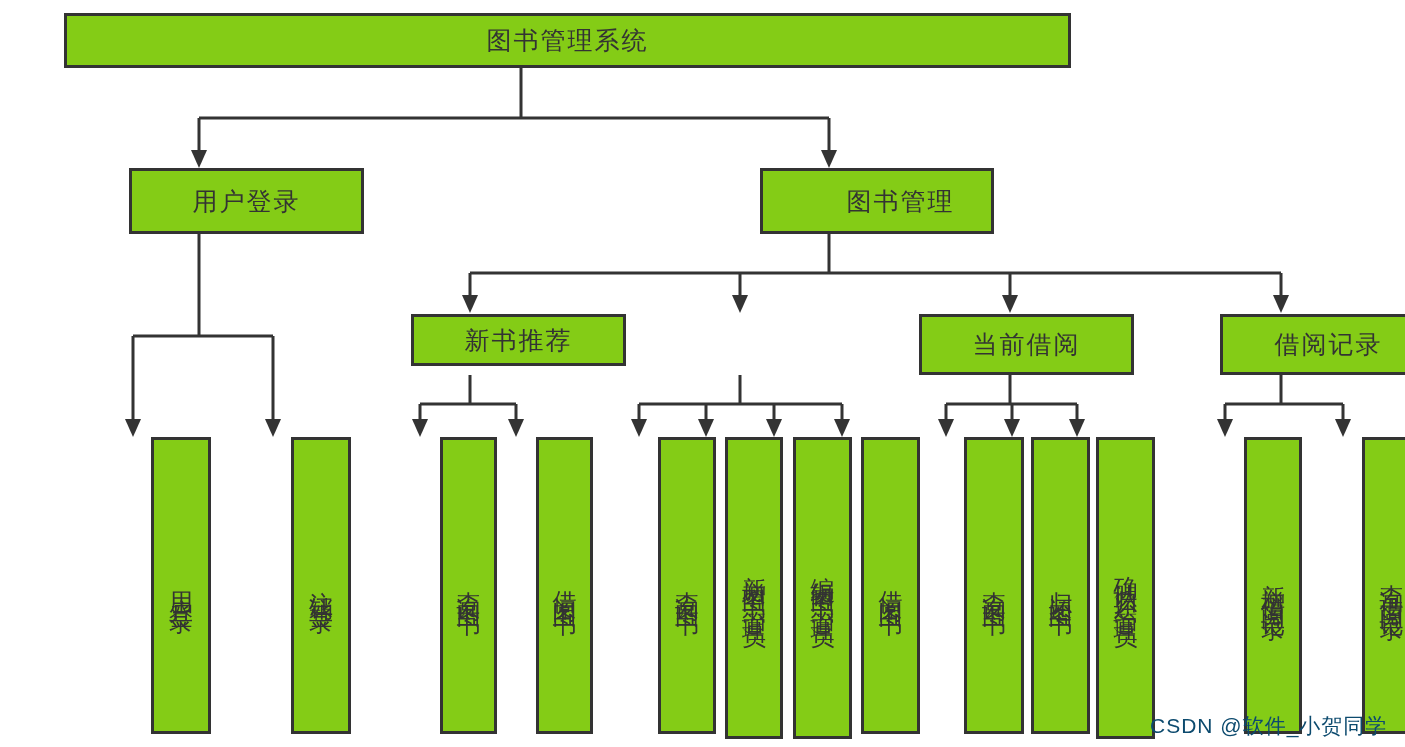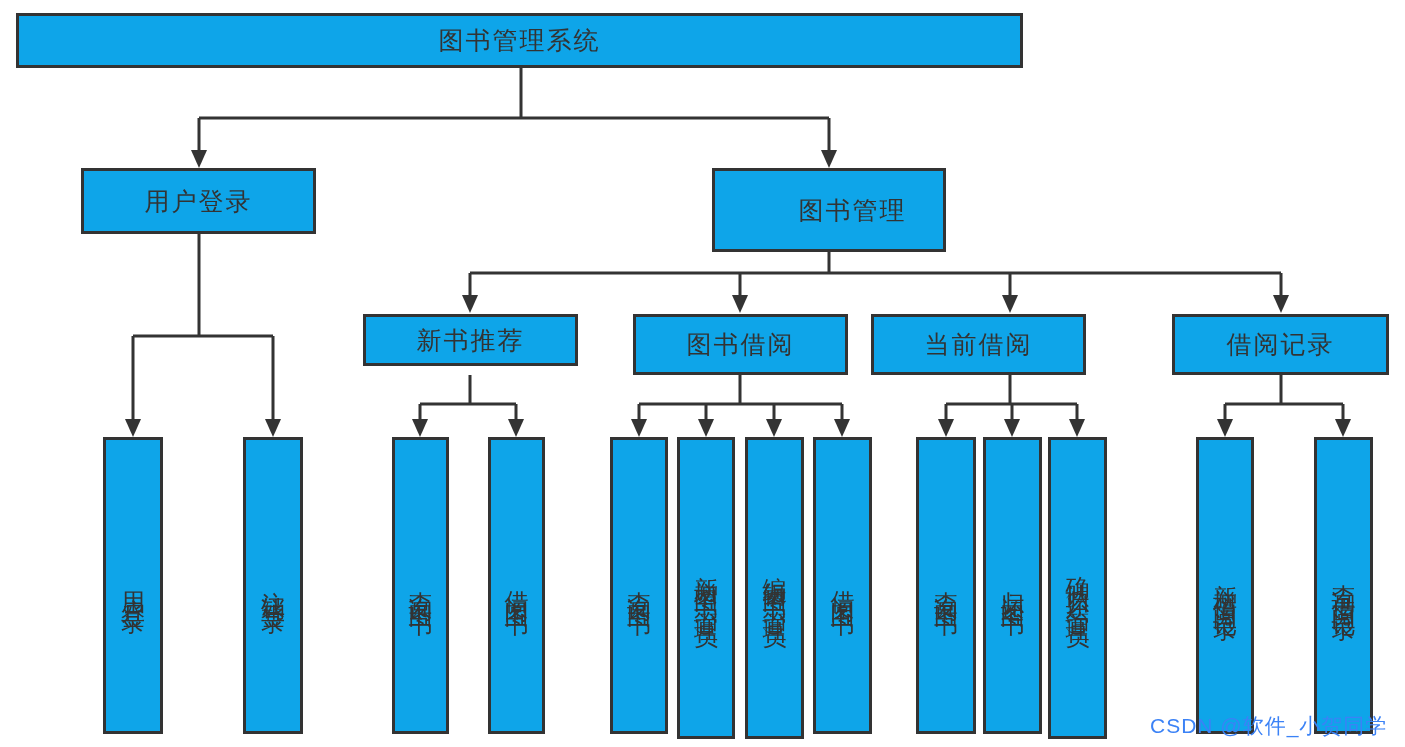--- a/index.html
+++ b/index.html
@@ -15,44 +15,45 @@
   #connectors {
     position: absolute;
     left: 0; top: 0;
     width: 1405px; height: 747px;
     z-index: 1;
   }
   .node {
     position: absolute;
     box-sizing: border-box;
     border: 3px solid #333333;
-    background: #0ea5e9;
+    background: #84cc16;
     display: flex;
     align-items: center;
     justify-content: center;
     z-index: 2;
     color: #333333;
+    margin-left: 48px;
   }
   .hlabel {
     font-size: 25px;
     letter-spacing: 2px;
     white-space: nowrap;
   }
   .vtext {
     writing-mode: vertical-rl;
     text-orientation: mixed;
     font-size: 24px;
     letter-spacing: 7px;
     line-height: 1;
     white-space: nowrap;
   }
   
   .n-root            { left: 16px;   top: 13px;  width: 1007px; height: 55px; }
   .n-user-login      { left: 81px;   top: 168px; width: 235px;  height: 66px; }
-  .n-book-mgmt       { left: 712px;  top: 168px; width: 234px;  height: 84px; padding-left: 47px; }
+  .n-book-mgmt       { left: 712px;  top: 168px; width: 234px;  height: 66px; padding-left: 47px; }
   .n-new-book-rec    { left: 363px;  top: 314px; width: 215px;  height: 52px; }
   .n-book-borrow     { left: 633px;  top: 314px; width: 215px;  height: 61px; }
   .n-current-borrow  { left: 871px;  top: 314px; width: 215px;  height: 61px; }
   .n-borrow-record   { left: 1172px; top: 314px; width: 217px;  height: 61px; }
   .n-leaf-user-login     { left: 103px;  top: 437px; width: 60px; height: 297px; }
   .n-leaf-logout         { left: 243px;  top: 437px; width: 60px; height: 297px; }
   .n-leaf-query-book-1   { left: 392px;  top: 437px; width: 57px; height: 297px; }
   .n-leaf-borrow-book-1  { left: 488px;  top: 437px; width: 57px; height: 297px; }
   .n-leaf-query-book-2   { left: 610px;  top: 437px; width: 58px; height: 297px; }
   .n-leaf-add-book       { left: 677px;  top: 437px; width: 58px; height: 302px; }
@@ -61,21 +62,21 @@
   .n-leaf-query-book-3   { left: 916px;  top: 437px; width: 60px; height: 297px; }
   .n-leaf-return-book    { left: 983px;  top: 437px; width: 59px; height: 297px; }
   .n-leaf-confirm-return { left: 1048px; top: 437px; width: 59px; height: 302px; }
   .n-leaf-add-record     { left: 1196px; top: 437px; width: 58px; height: 297px; }
   .n-leaf-query-record   { left: 1314px; top: 437px; width: 59px; height: 297px; }
   .watermark {
     position: absolute;
     left: 1150px;
     top: 712px;
     font-size: 21px;
-    color: #3b82f6;
+    color: #0c4a6e;
     letter-spacing: 1px;
     white-space: nowrap;
     z-index: 3;
   }
 </style>
 </head>
 <body>
 
 <div id="canvas">
 
@@ -143,23 +144,20 @@
   <div class="node n-user-login">
     <span class="hlabel">用户登录</span>
   </div>
   <div class="node n-book-mgmt">
     <span class="hlabel">图书管理</span>
   </div>
 
   <div class="node n-new-book-rec">
     <span class="hlabel">新书推荐</span>
   </div>
-  <div class="node n-book-borrow">
-    <span class="hlabel">图书借阅</span>
-  </div>
   <div class="node n-current-borrow">
     <span class="hlabel">当前借阅</span>
   </div>
   <div class="node n-borrow-record">
     <span class="hlabel">借阅记录</span>
   </div>
 
   <div class="node n-leaf-user-login">
     <span class="vtext">用户登录</span>
   </div>

